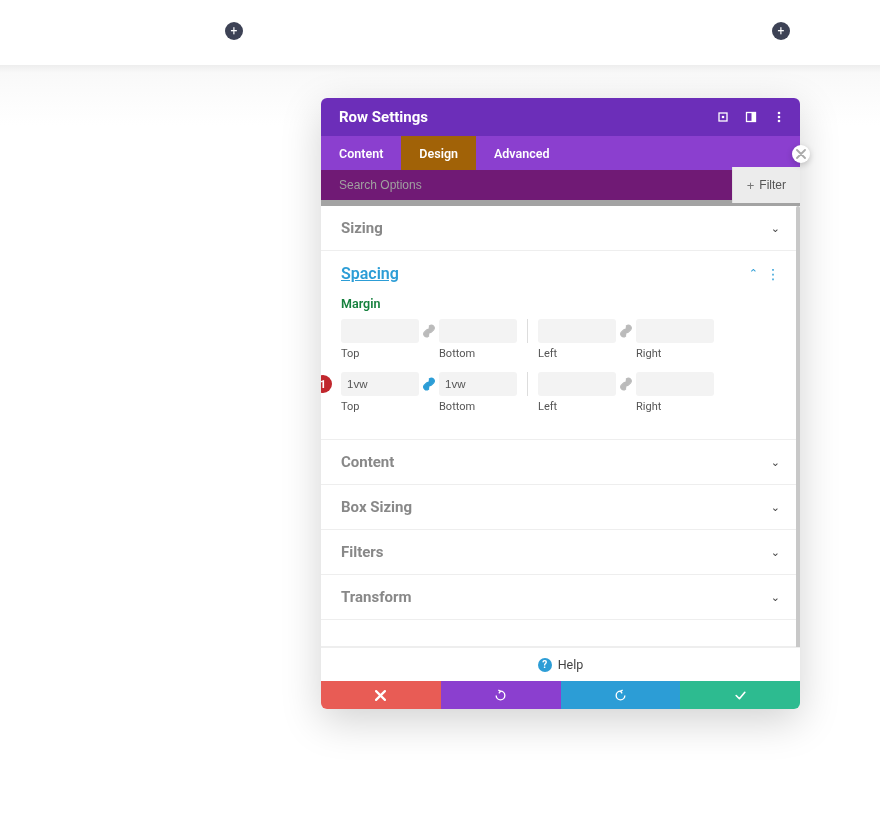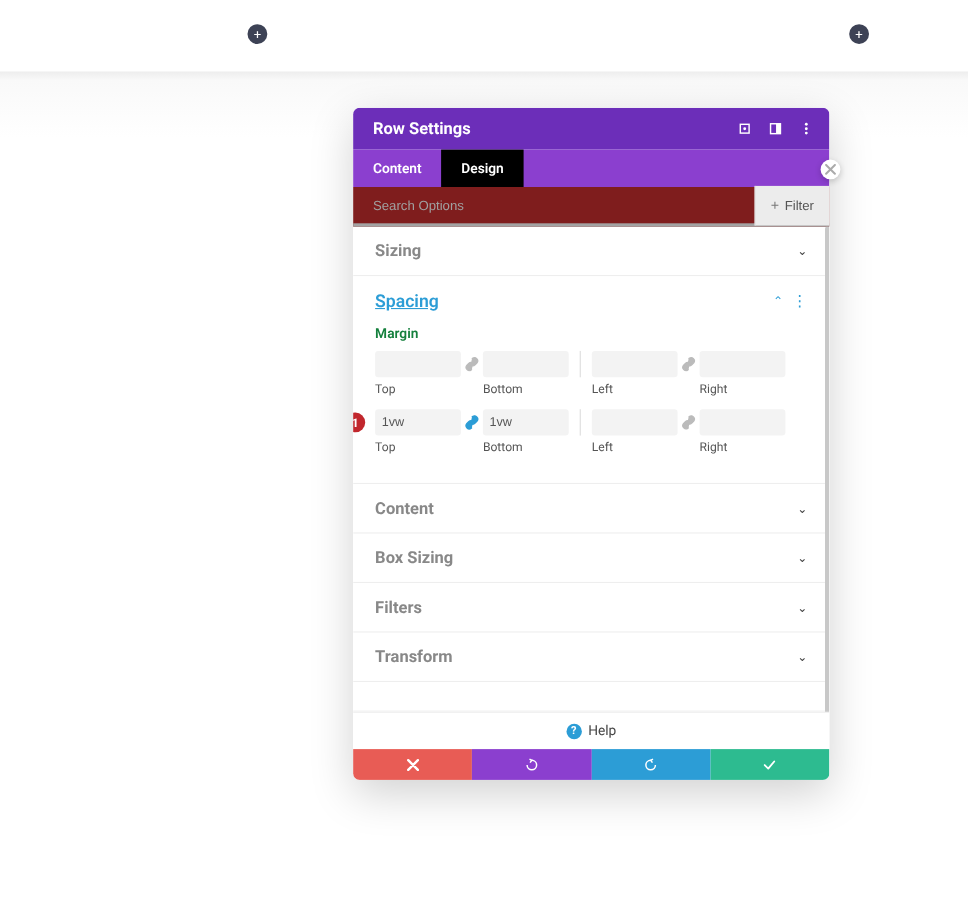--- a/index.html
+++ b/index.html
@@ -37,21 +37,21 @@
     position: relative;
     width: 100%;
     height: calc(823px - 65px);
     background: #f6f6f6;
     background: linear-gradient(to bottom, #ededed 0px, #f9f9f9 8px, #ffffff 60px);
   }
   .modal-wrap {
     position: absolute;
     left: 321px;
     top: 33px;
-    width: 433px;
+    width: 479px;
     background: #fff;
     border-radius: 6px;
     box-shadow: 0 12px 40px rgba(0,0,0,0.18);
     overflow: visible;
   }
   .modal-inner {
     border-radius: 6px;
     overflow: hidden;
     background: #fff;
   }
@@ -90,29 +90,29 @@
   .tab {
     padding: 0 18px;
     font-size: 12.5px;
     font-weight: 600;
     color: #fff;
     display: flex;
     align-items: center;
     cursor: pointer;
   }
   .tab.active {
-    background: #000000;
+    background: #a16207;
     text-align: center;
   }
   .search-row {
     display: flex;
     align-items: center;
     height: 36px;
-    background: #7f1d1d;
-    border-bottom: 3px solid #a3a3a3;
+    background: #701a75;
+    border-bottom: 6px solid #a3a3a3;
   }
   .search-input {
     flex: 1;
     border: none;
     background: transparent;
     padding: 0 18px;
     font-size: 12px;
     color: #999;
     outline: none;
   }
@@ -338,20 +338,21 @@
                 <circle cx="2" cy="6" r="1.3" fill="#fff"></circle>
                 <circle cx="2" cy="10" r="1.3" fill="#fff"></circle>
               </svg>
           </span>
         </div>
       </div>
 
       <div class="tab-bar">
         <div class="tab">Content</div>
         <div class="tab active">Design</div>
+        <div class="tab">Advanced</div>
       </div>
 
       <div class="search-row">
         <input class="search-input" placeholder="Search Options" style="">
         <button class="filter-btn">
           <span style="font-size:13px;color:#777;">+</span>
           <span>Filter</span>
         </button>
       </div>
 

